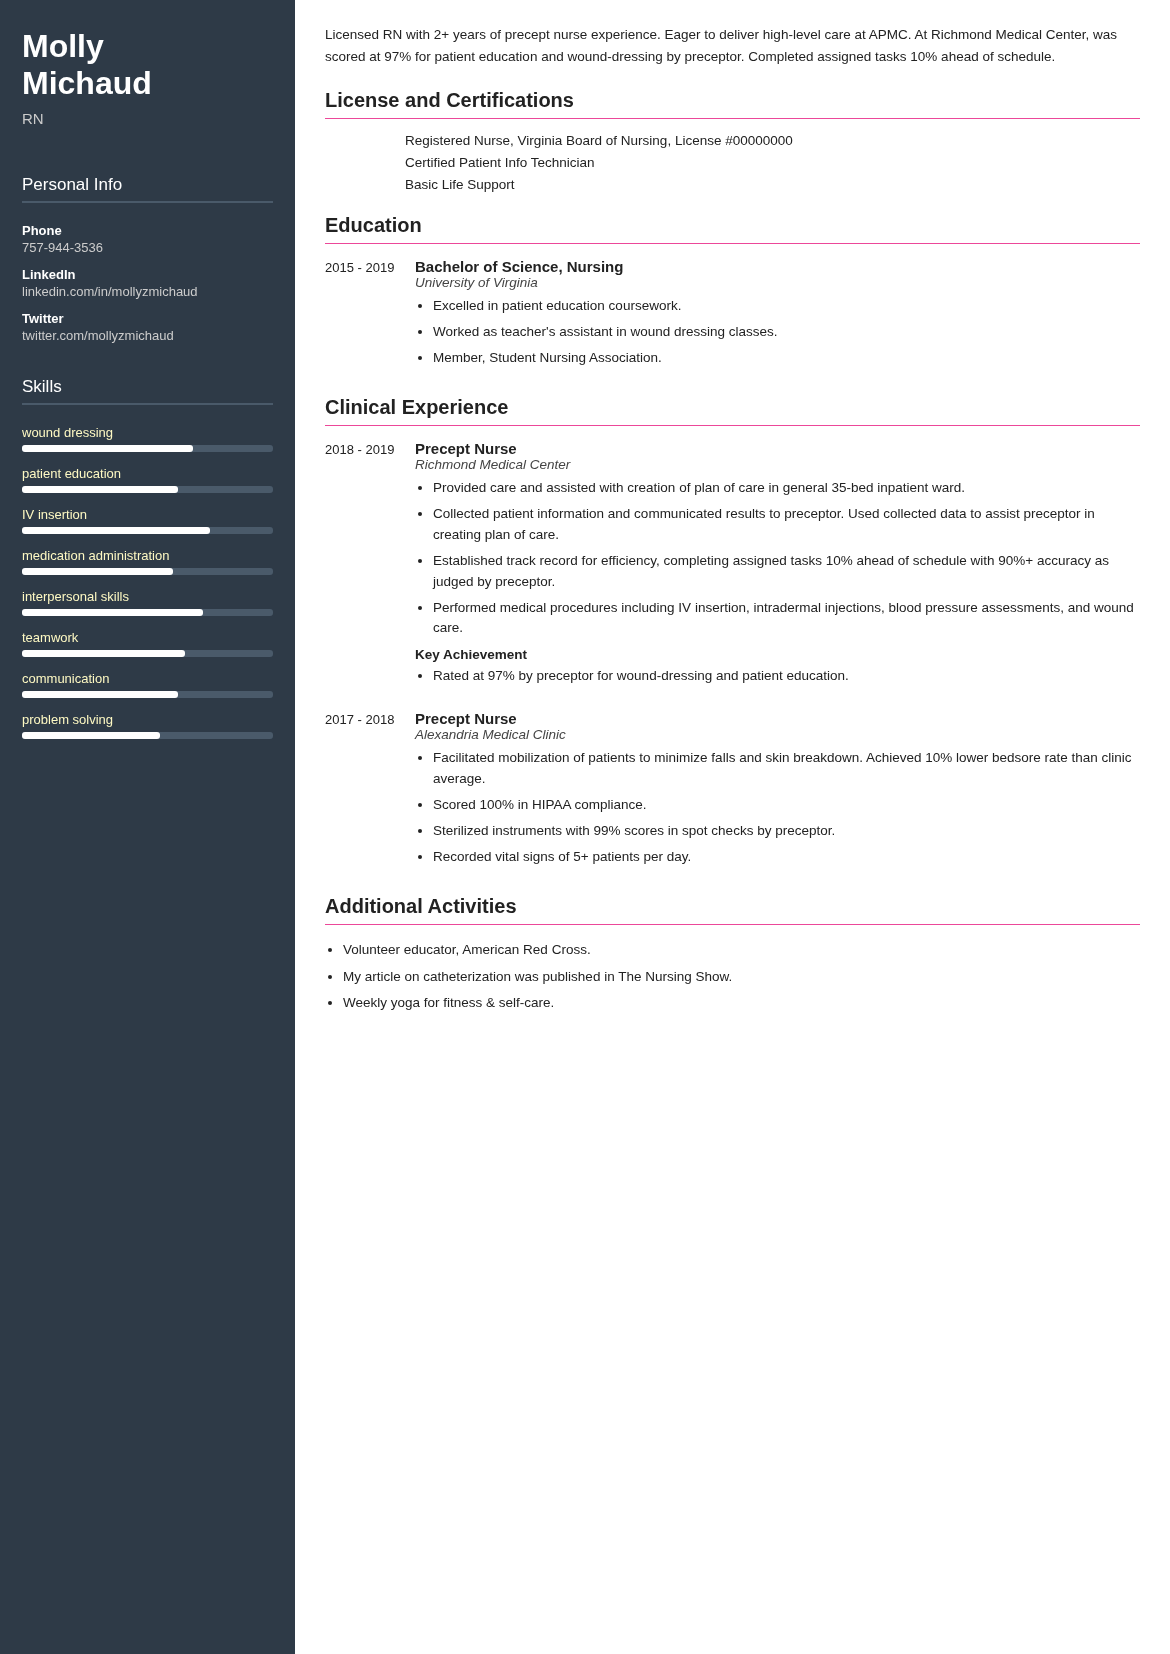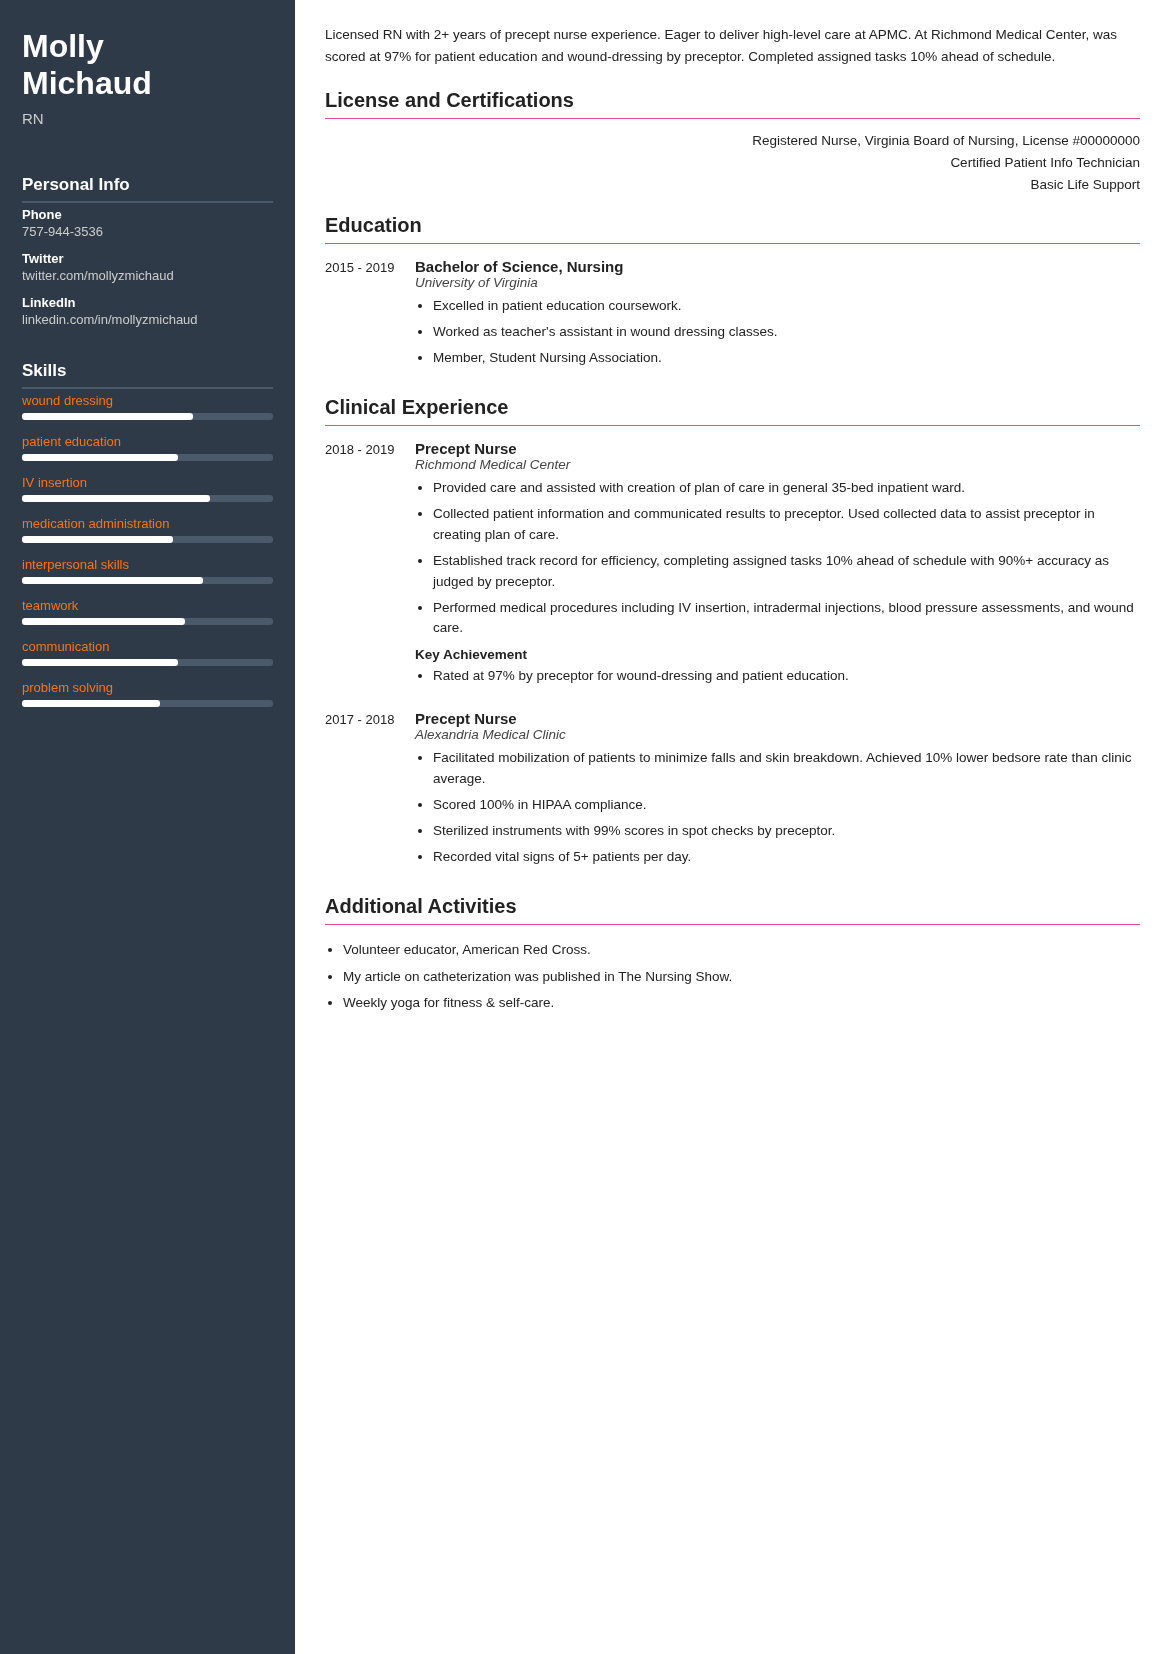--- a/index.html
+++ b/index.html
@@ -34,45 +34,45 @@
       font-size: 15px;
       color: #ccc;
       margin-top: 8px;
       padding-bottom: 18px;
     }
     .sidebar-section {
       padding: 14px 22px 8px 22px;
     }
     .sidebar-section-title {
       font-size: 17px;
-      font-weight: bold;
+      font-weight: normal;
       color: #fff;
       border-bottom: 2px solid #4a5a6a;
       padding-bottom: 6px;
-      margin-bottom: 4px;
+      margin-bottom: 20px;
     }
     .contact-item {
       margin-bottom: 12px;
     }
     .contact-label {
       font-weight: bold;
       font-size: 13px;
       color: #fff;
       margin-bottom: 2px;
     }
     .contact-value {
       font-size: 13px;
       color: #ccc;
     }
     .skill-item {
       margin-bottom: 14px;
     }
     .skill-label {
       font-size: 13px;
-      color: #f97316;
+      color: #fef9c3;
       margin-bottom: 5px;
     }
     .skill-bar-bg {
       background: #4a5a6a;
       height: 7px;
       border-radius: 3px;
       width: 100%;
       position: relative;
     }
     .skill-bar-fill {
@@ -102,21 +102,20 @@
       padding-bottom: 6px;
       margin-bottom: 14px;
       margin-top: 4px;
     }
     .section {
       margin-bottom: 22px;
     }
     .cert-list {
       list-style: none;
       padding-left: 80px;
-      text-align: right;
     }
     .cert-list li {
       font-size: 13.5px;
       margin-bottom: 7px;
       color: #222;
     }
     .edu-entry, .exp-entry {
       display: flex;
       gap: 0;
       margin-bottom: 18px;
@@ -181,26 +180,26 @@
     <div class="sidebar-title">RN</div>
   </div>
 
   <div class="sidebar-section">
     <div class="sidebar-section-title">Personal Info</div>
     <div class="contact-item">
       <div class="contact-label">Phone</div>
       <div class="contact-value">757-944-3536</div>
     </div>
     <div class="contact-item">
+      <div class="contact-label">LinkedIn</div>
+      <div class="contact-value">linkedin.com/in/mollyzmichaud</div>
+    </div>
+    <div class="contact-item">
       <div class="contact-label">Twitter</div>
       <div class="contact-value">twitter.com/mollyzmichaud</div>
-    </div>
-    <div class="contact-item">
-      <div class="contact-label">LinkedIn</div>
-      <div class="contact-value">linkedin.com/in/mollyzmichaud</div>
     </div>
   </div>
 
   <div class="sidebar-section">
     <div class="sidebar-section-title">Skills</div>
     <div id="skills-container">
         <div class="skill-item">
       <div class="skill-label">wound dressing</div>
       <div class="skill-bar-bg">
         <div class="skill-bar-fill" style="width:68%"></div>

